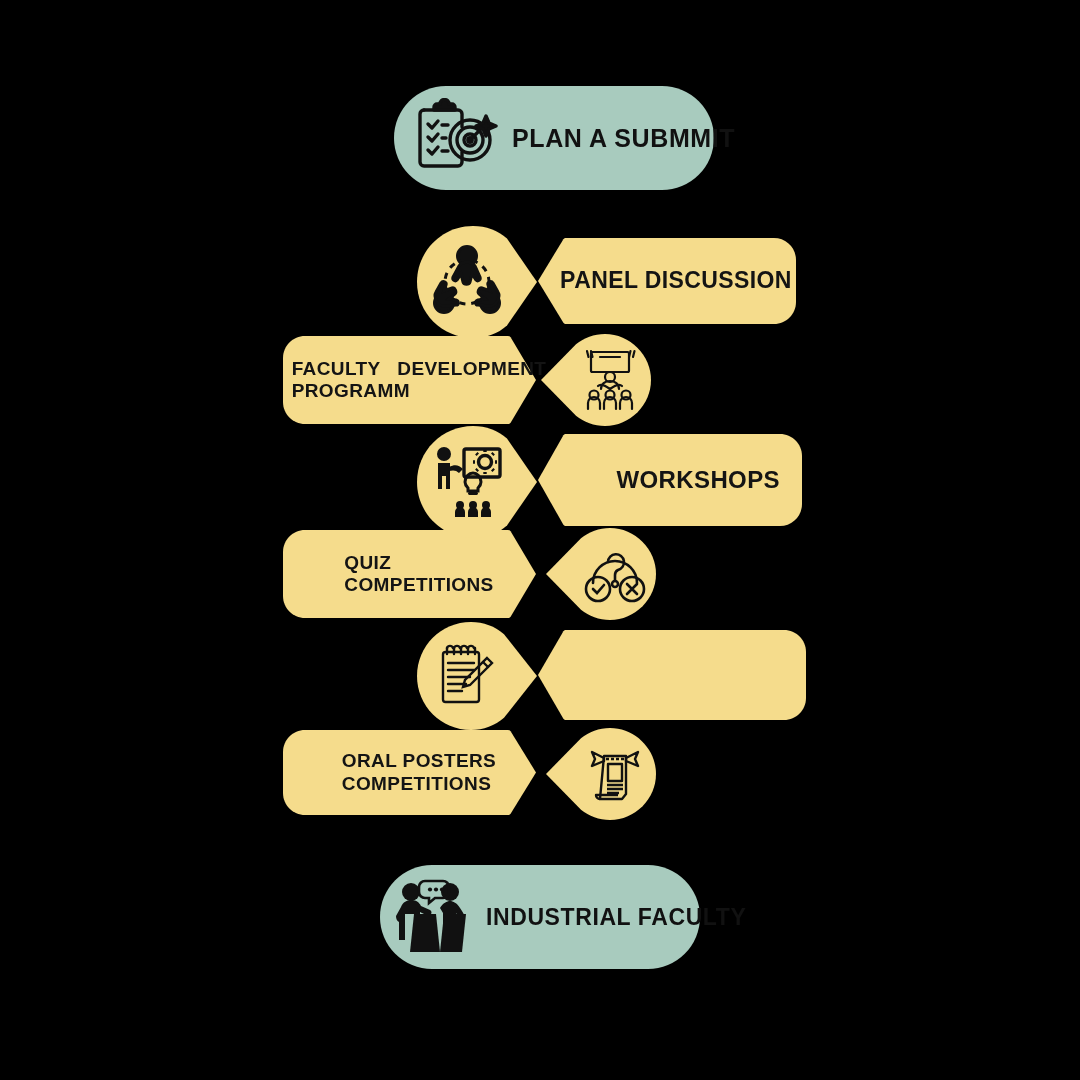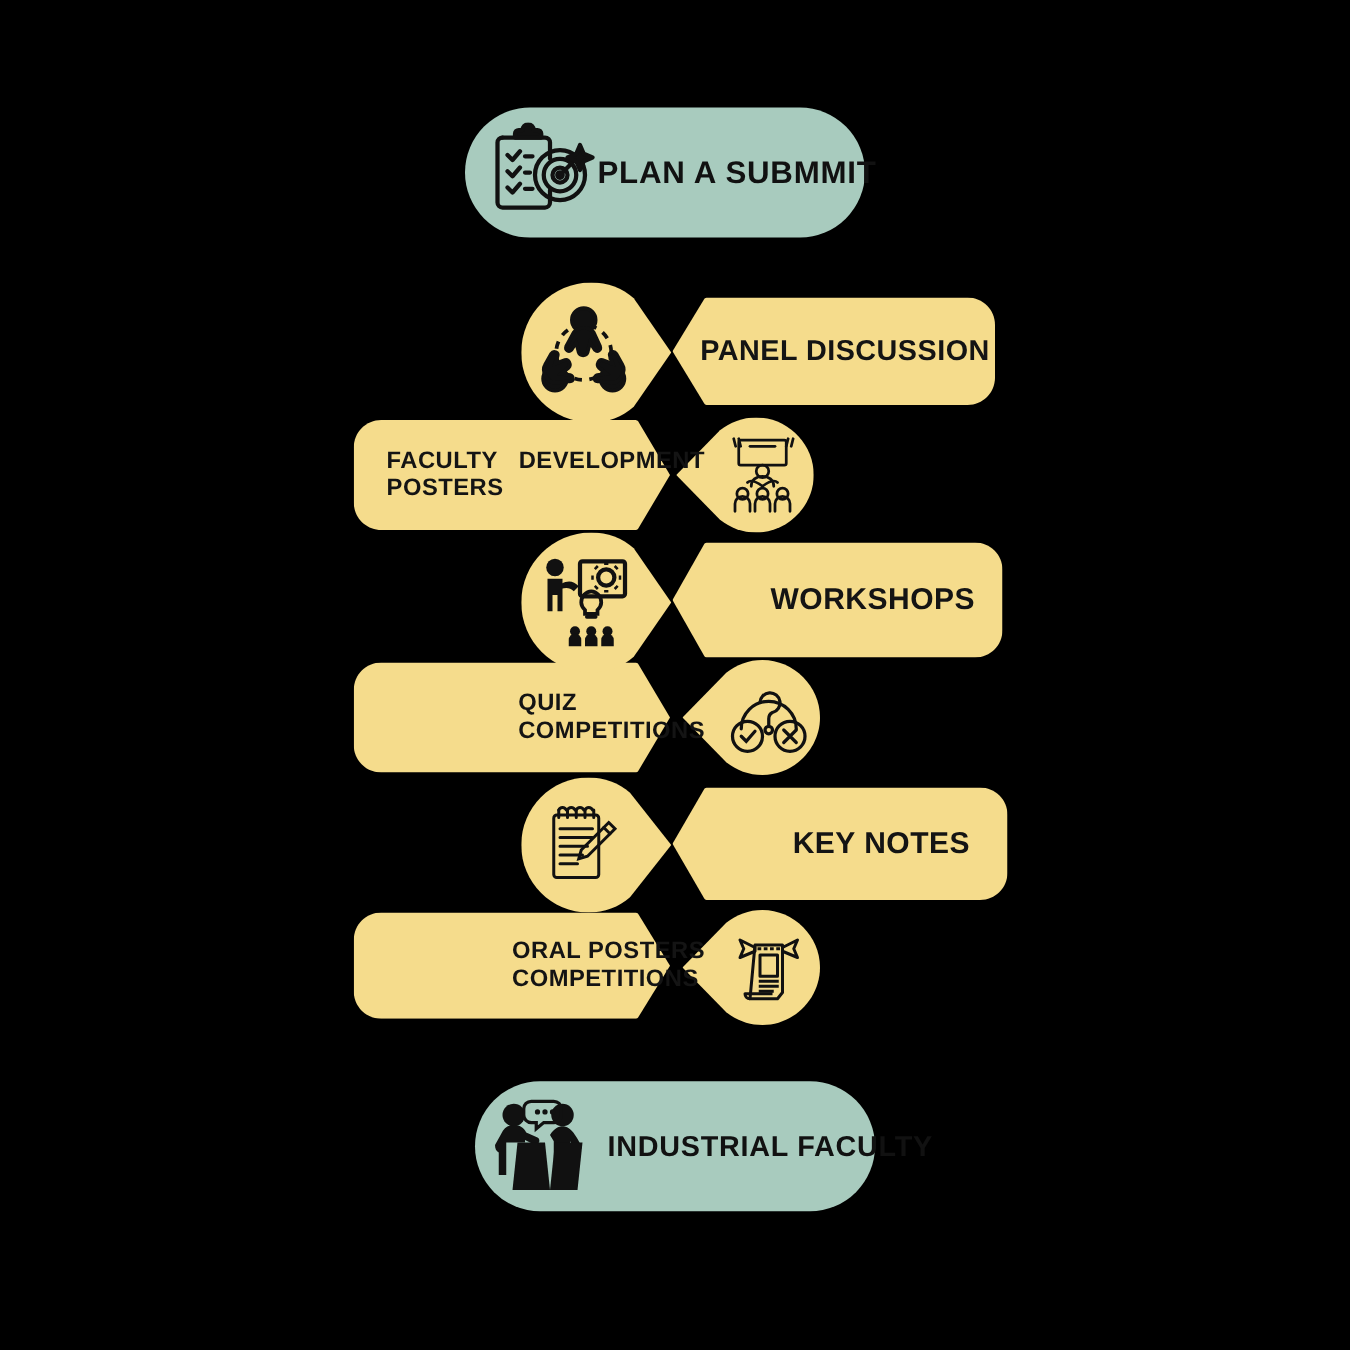--- a/index.html
+++ b/index.html
@@ -14,29 +14,29 @@
 
   .badge{position:absolute;display:flex;align-items:center;justify-content:center;}
   .badge svg{display:block;}
   .badge .glyph{position:absolute;display:flex;align-items:center;justify-content:center;width:100%;height:100%;}
 
   .lbl{position:absolute;display:flex;align-items:center;}
   .lbl .lbltext{position:relative;z-index:2;font-weight:700;color:#141414;line-height:1.18;letter-spacing:.4px;}
   .lbl svg{position:absolute;inset:0;}
 
   .t-right{justify-content:flex-end;}
-  .t-left{justify-content:flex-end;padding-left:28px;}
+  .t-left{justify-content:center;}
   .t-center{justify-content:center;}
 </style>
 </head>
 <body>
 
 <div id="stage">
 
-  <div class="pill" style="left:372px;top:86px;width:320px;height:104px;background:#A8CBBE;padding-left:14px;box-sizing:border-box;">
+  <div class="pill" style="left:394px;top:86px;width:320px;height:104px;background:#A8CBBE;padding-left:14px;box-sizing:border-box;gap:12px;">
     <div class="ico" style="width:92px;height:84px;">
       <svg width="88" height="80" viewBox="0 0 88 80" fill="none" stroke="#111" stroke-width="3.4" stroke-linecap="round" stroke-linejoin="round">
         <path d="M14 12h34a4 4 0 0 1 4 4v13"></path>
         <path d="M52 54v10a4 4 0 0 1-4 4H14a4 4 0 0 1-4-4V16a4 4 0 0 1 4-4"></path>
         <path d="M24 12V9a3 3 0 0 1 3-3h3a4.5 4.5 0 0 1 9 0h3a3 3 0 0 1 3 3v3z" fill="#111"></path>
         <path d="M18 26l4 4 6-7"></path>
           <path d="M18 39l4 4 6-7"></path>
           <path d="M18 52l4 4 6-7"></path>
         <path d="M32 27h6M32 40h4M32 53h6"></path>
         <circle cx="60" cy="42" r="20"></circle>
@@ -75,21 +75,21 @@
     </div>
   </div>
 
   <div class="row" style="top:332px;">
     <div class="lbl t-left" style="left:283px;top:4px;width:253px;height:88px;">
       <svg viewBox="0 0 253 88" preserveAspectRatio="none" width="253" height="88">
         <path d="M22 0h203c1 0 2 .4 2.6 1.2L253 44l-25.4 42.8c-.6.8-1.6 1.2-2.6 1.2H22C9.8 88 0 78.2 0 66V22C0 9.8 9.8 0 22 0z" fill="#F5DC8C"></path>
       </svg>
       <div style="position:relative;z-index:2;padding-left:19px;">
         <div class="lbltext" style="font-size:19px;white-space:pre;">FACULTY   DEVELOPMENT</div>
-        <div class="lbltext" style="font-size:19px;white-space:pre;">POSTERS</div>
+        <div class="lbltext" style="font-size:19px;white-space:pre;">PROGRAMM</div>
       </div>
     </div>
     <div class="badge" style="left:541px;top:2px;width:110px;height:92px;">
       <svg width="110" height="92" viewBox="0 0 110 92" aria-hidden="true">
         <path d="M64 0c25 0 46 21 46 46s-21 46-46 46c-11 0-21-3.8-29-10.2L0 46 35 10.2C43 3.8 53 0 64 0z" fill="#F5DC8C"></path>
       </svg>
       <div class="glyph" style="left:14px;">
         <svg width="68" height="68" viewBox="0 0 68 68" fill="none" stroke="#111" stroke-width="2.2" stroke-linecap="round">
           <rect x="15" y="6" width="38" height="20" rx="1.5"></rect>
           <path d="M24 11h20"></path>
@@ -186,21 +186,20 @@
           <path d="M17 23h26M17 30h26M17 37h22M17 44h18M17 51h14"></path>
           <path d="M56 18l5 5-22 22-7 2 2-7z"></path>
           <path d="M52 22l5 5"></path>
         </svg>
       </div>
     </div>
     <div class="lbl t-right" style="left:538px;top:14px;width:268px;height:90px;">
       <svg viewBox="0 0 268 90" preserveAspectRatio="none" width="268" height="90">
         <path d="M246 0H28c-1 0-2 .4-2.6 1.2L0 45l25.4 43.8c.6.8 1.6 1.2 2.6 1.2h218c12.2 0 22-9.8 22-22V22C268 9.8 258.2 0 246 0z" fill="#F5DC8C"></path>
       </svg>
-      <div class="lbltext" style="width:100%;text-align:right;padding-right:30px;box-sizing:border-box;font-size:24px;">KEY NOTES</div>
     </div>
   </div>
 
   <div class="row" style="top:728px;">
     <div class="lbl t-left" style="left:283px;top:2px;width:253px;height:85px;">
       <svg viewBox="0 0 253 85" preserveAspectRatio="none" width="253" height="85">
         <path d="M22 0h203c1 0 2 .4 2.6 1.2L253 42.5l-25.4 41.3c-.6.8-1.6 1.2-2.6 1.2H22C9.8 85 0 75.2 0 63V22C0 9.8 9.8 0 22 0z" fill="#F5DC8C"></path>
       </svg>
       <div style="position:relative;z-index:2;padding-left:19px;">
         <div class="lbltext" style="font-size:19px;">ORAL POSTERS</div>

